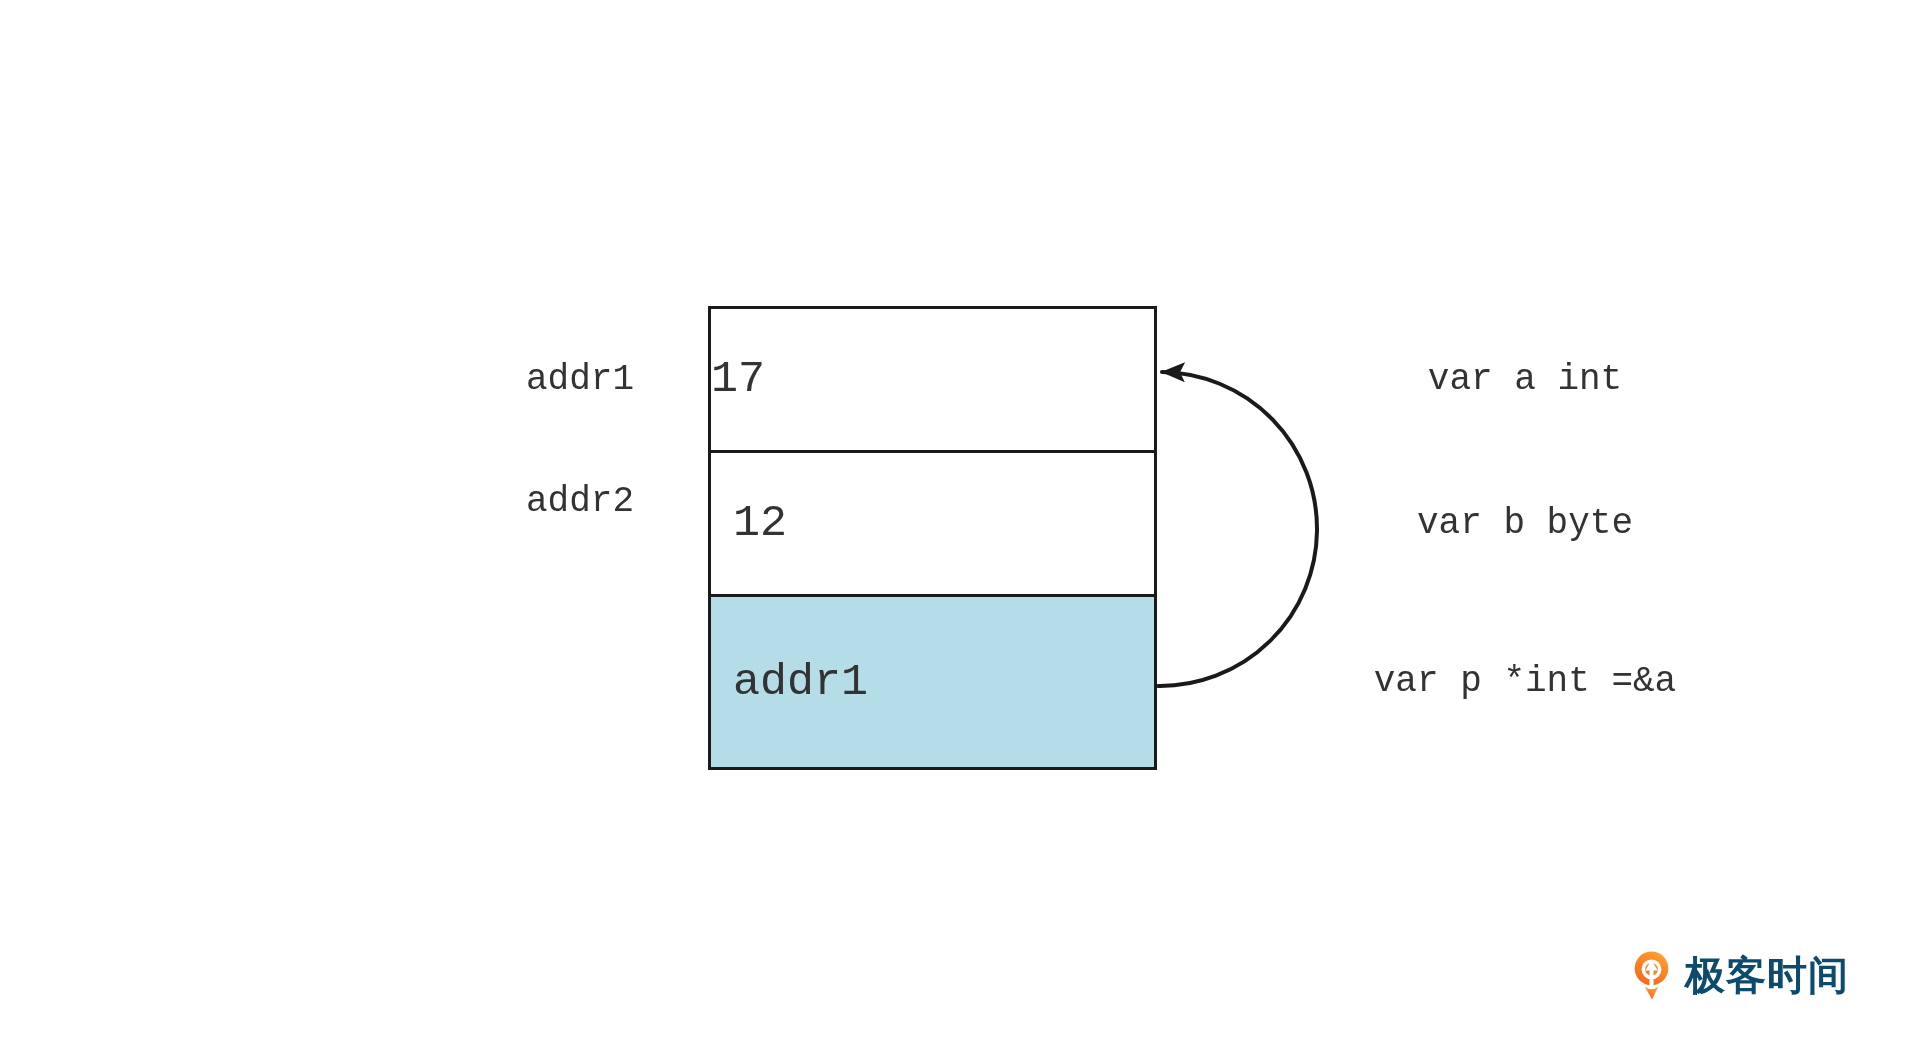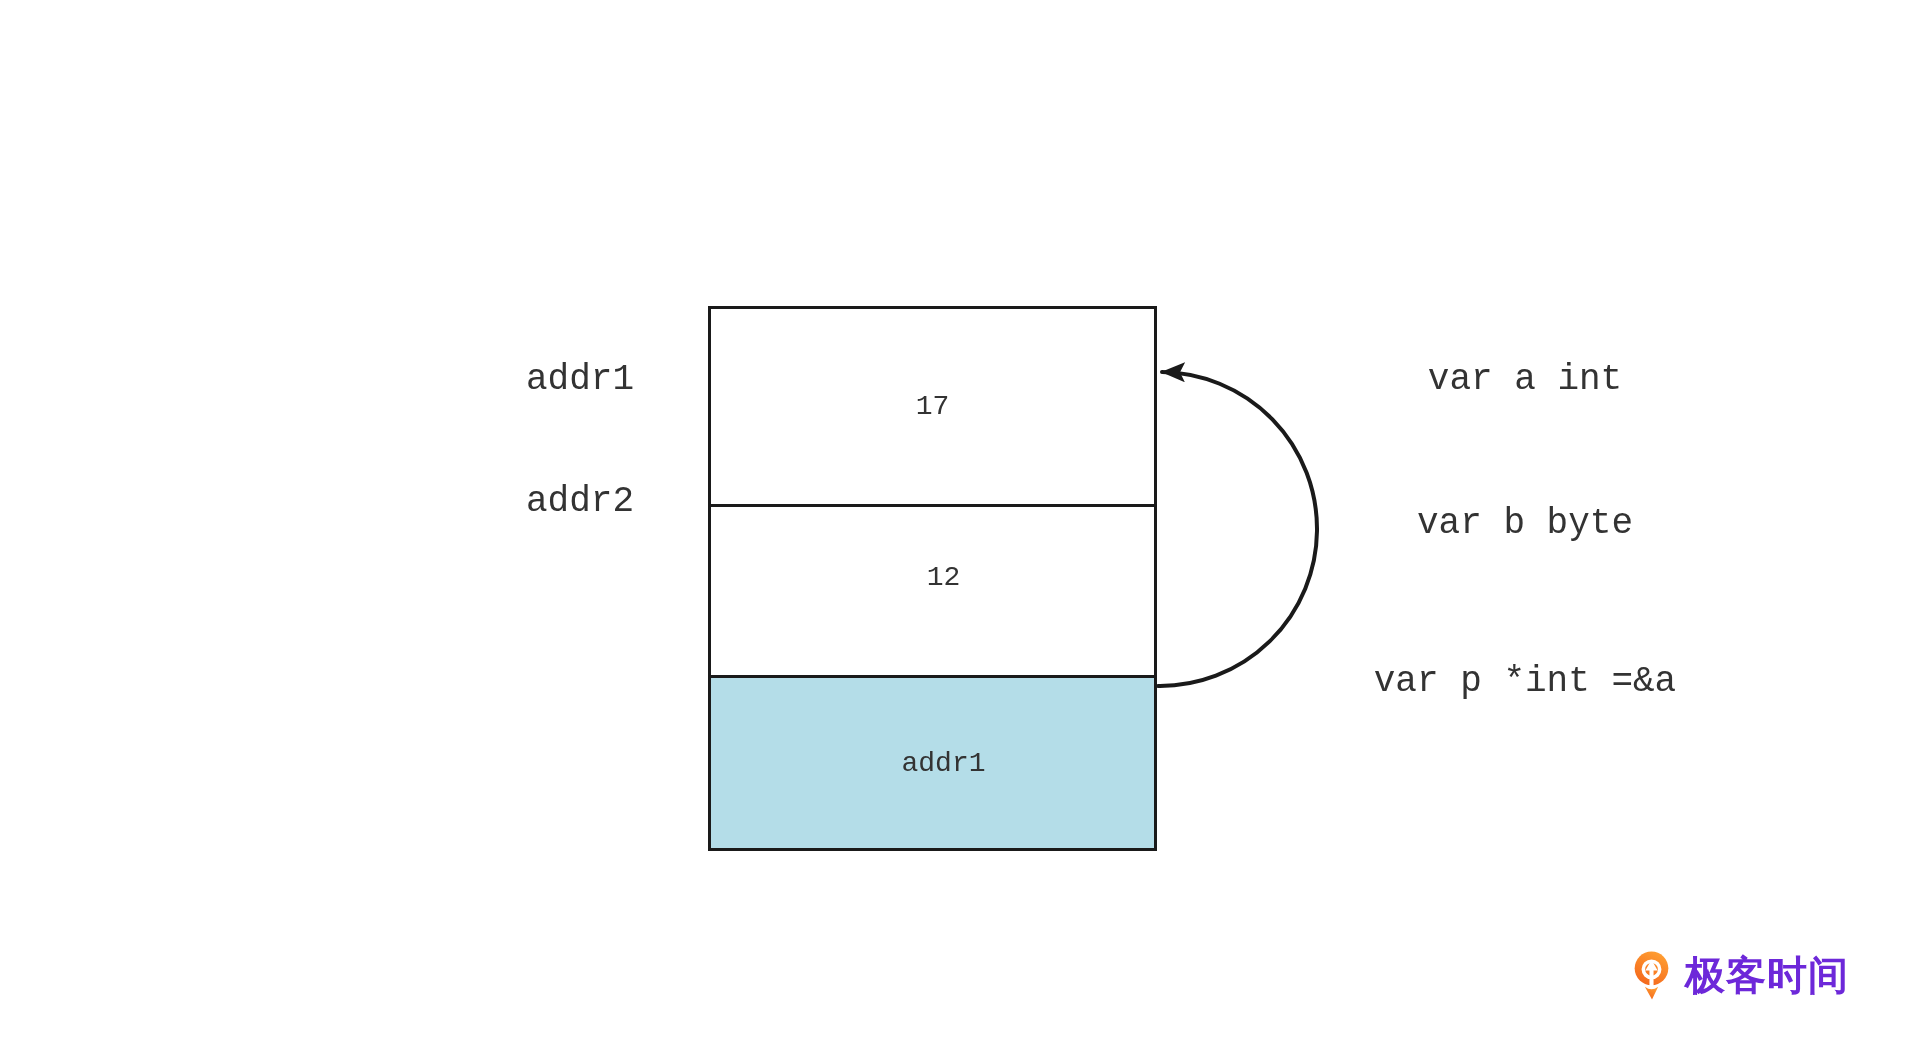--- a/index.html
+++ b/index.html
@@ -15,24 +15,23 @@
     pointer-events:none;
   }
   
   .memtable{
     position:absolute;left:708px;top:306px;width:443px;
     border:3px solid #1a1a1a;
     background:#ffffff;
   }
   .mem-row{
     height:141px;
-    display:flex;align-items:center;justify-content:center;
-    font-size:28px;
+    display:flex;align-items:center;justify-content:flex-start;
+    font-size:45px;
     background:#ffffff;
-    margin-top:27px;
   }
   .mem-row + .mem-row{border-top:3px solid #1a1a1a;padding-left:22px;}
   .mem-row--highlight{height:170px;background:#b4dde8;}
   
   .addr-label,.decl-label{
     position:absolute;height:44px;line-height:44px;
     font-size:36px;text-align:center;white-space:nowrap;
   }
   .addr-label{left:480px;width:200px;}
   .decl-label{left:1325px;width:400px;}
@@ -86,16 +85,16 @@
         <linearGradient id="gt-orange" x1="0.75" y1="0" x2="0.25" y2="1">
           <stop offset="0" style="stop-color: rgb(255, 160, 51);"></stop>
           <stop offset="1" style="stop-color: rgb(244, 102, 27);"></stop>
         </linearGradient>
       </defs>
       <circle cx="36" cy="34" r="33" fill="url(#gt-orange)"></circle>
       <circle cx="36" cy="36" r="16" fill="none" stroke="#ffffff" stroke-width="7"></circle>
       <polygon points="36,17 24,38 32,38 32,70 40,70 40,38 48,38" fill="#ffffff"></polygon>
       <path d="M23,70 Q36,80 49,70 L37,95 Z" fill="url(#gt-orange)"></path>
     </svg>
-    <div class="logo-text" style="color: #6d28d9;">极客时间</div>
+    <div class="logo-text" style="color: #0c4a6e;">极客时间</div>
   </div>
 
 </div>
 
 </body></html>

